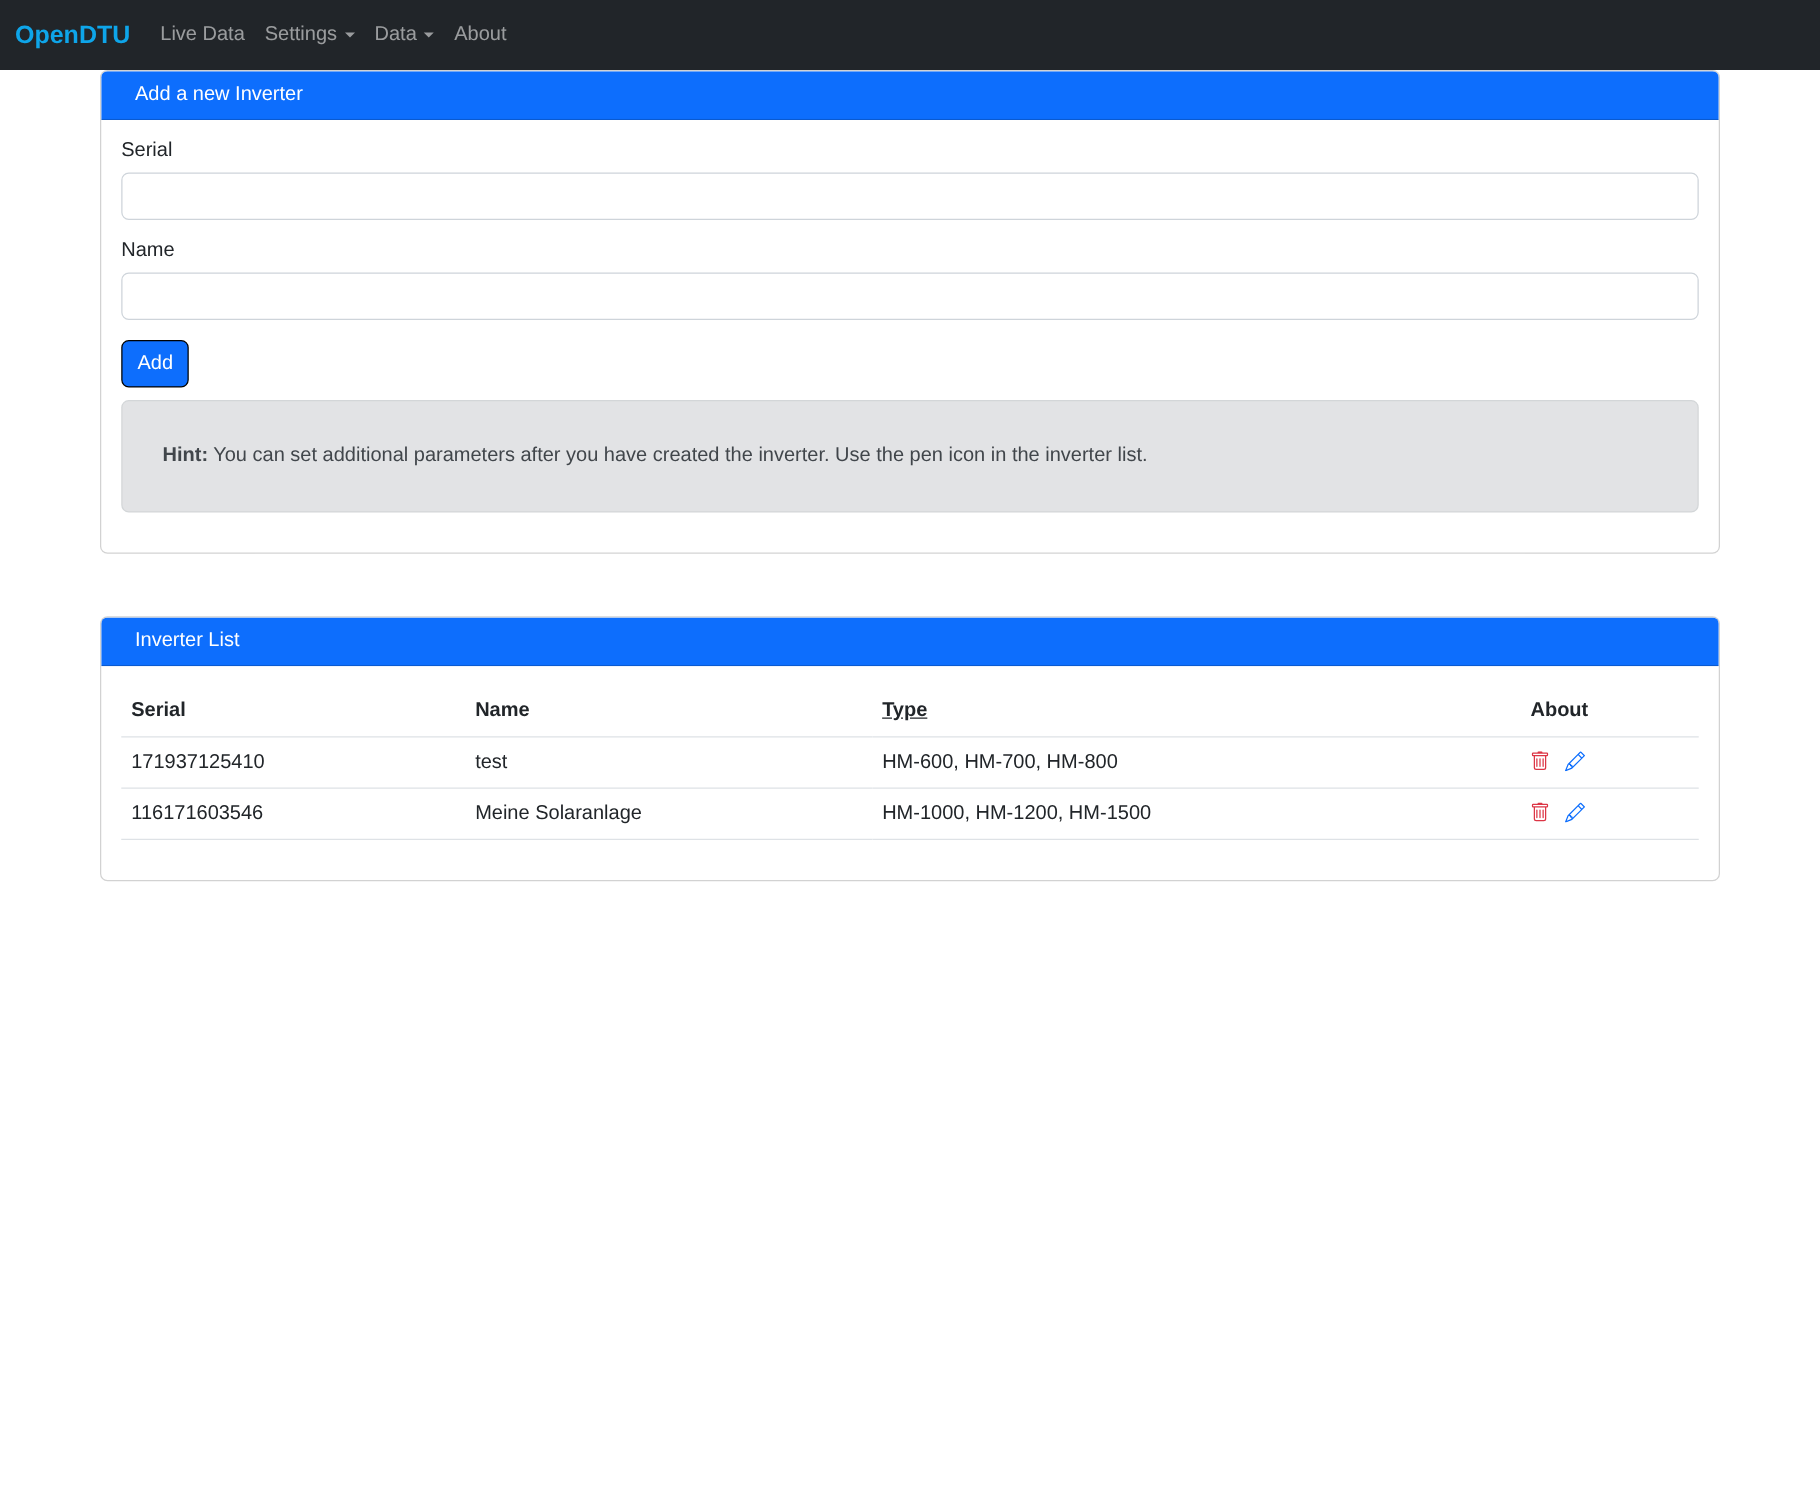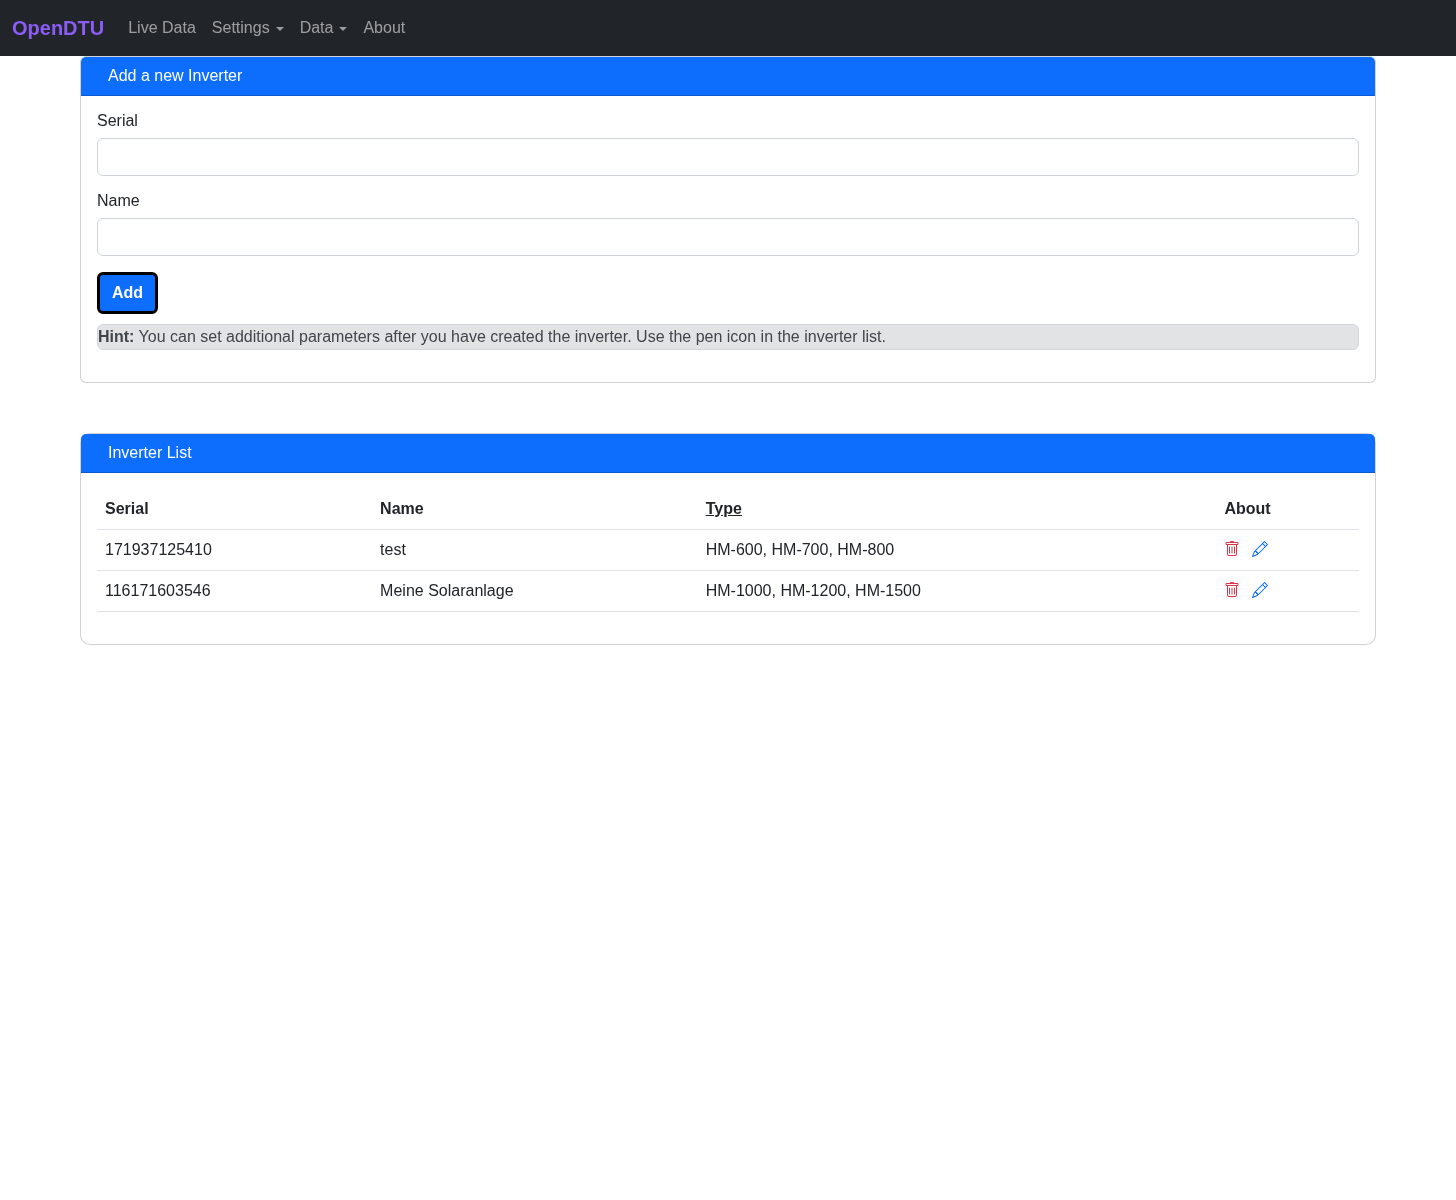--- a/index.html
+++ b/index.html
@@ -14,21 +14,21 @@
 
   
   .navbar {
     height: 56px;
     background: #212529;
     display: flex;
     align-items: center;
     padding: 0 12px;
   }
   .navbar-brand {
-    color: #8b5cf6;
+    color: #0ea5e9;
     font-size: 20px;
     font-weight: 600;
     text-decoration: none;
     padding: 4px 0;
     margin-right: 16px;
     cursor: pointer;
   }
   .nav-items { display: flex; }
   .nav-link {
     color: rgba(255,255,255,0.55);
@@ -59,21 +59,21 @@
     margin: 20px 0 10px 0;
     letter-spacing: -0.5px;
   }
 
   
   .card {
     border: 1px solid rgba(0,0,0,0.175);
     border-radius: 6px;
     background: #fff;
   }
-  .card + .card { margin-top: 50px; border-radius: 10px; }
+  .card + .card { margin-top: 50px; }
   .card-header {
     background: #0d6efd;
     color: #ffffff;
     padding: 8px 27px;
     line-height: 22px;
     border-radius: 5px 5px 0 0;
     border-bottom: 1px solid rgba(0,0,0,0.175);
   }
   .card-body { padding: 16px; }
 
@@ -90,34 +90,33 @@
     color: #212529;
     background: #fff;
     border: 1px solid #ced4da;
     border-radius: 6px;
     outline: none;
   }
   .mb-3 { margin-bottom: 16px; }
   .btn-primary {
     display: inline-block;
     background: #0d6efd;
-    border: 3px solid #000000;
+    border: 1px solid #000000;
     color: #ffffff;
     font-size: 16px;
     font-family: "Liberation Sans", sans-serif;
     line-height: 24px;
     padding: 6px 12px;
     border-radius: 6px;
     cursor: pointer;
-    font-weight: bold;
   }
   .alert-secondary {
     margin-top: 10px;
     margin-bottom: 16px;
-    padding: 0;
+    padding: 32px;
     background: #e2e3e5;
     border: 1px solid #d3d6d8;
     border-radius: 6px;
     color: #41464b;
     line-height: 24px;
   }
   .alert-secondary b { font-weight: 700; }
 
   
   table.inverter-table {

